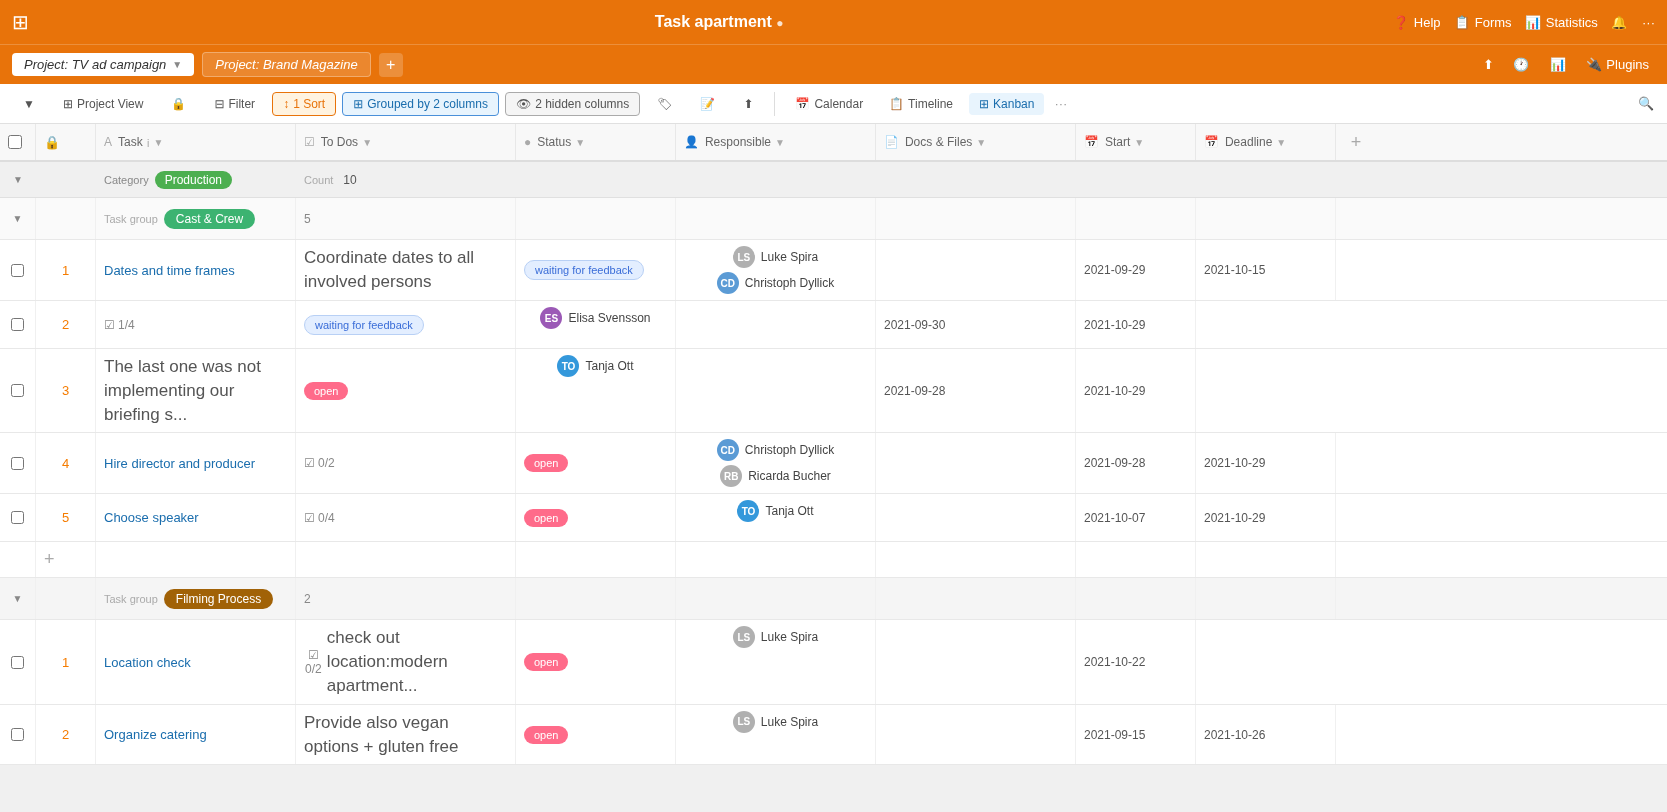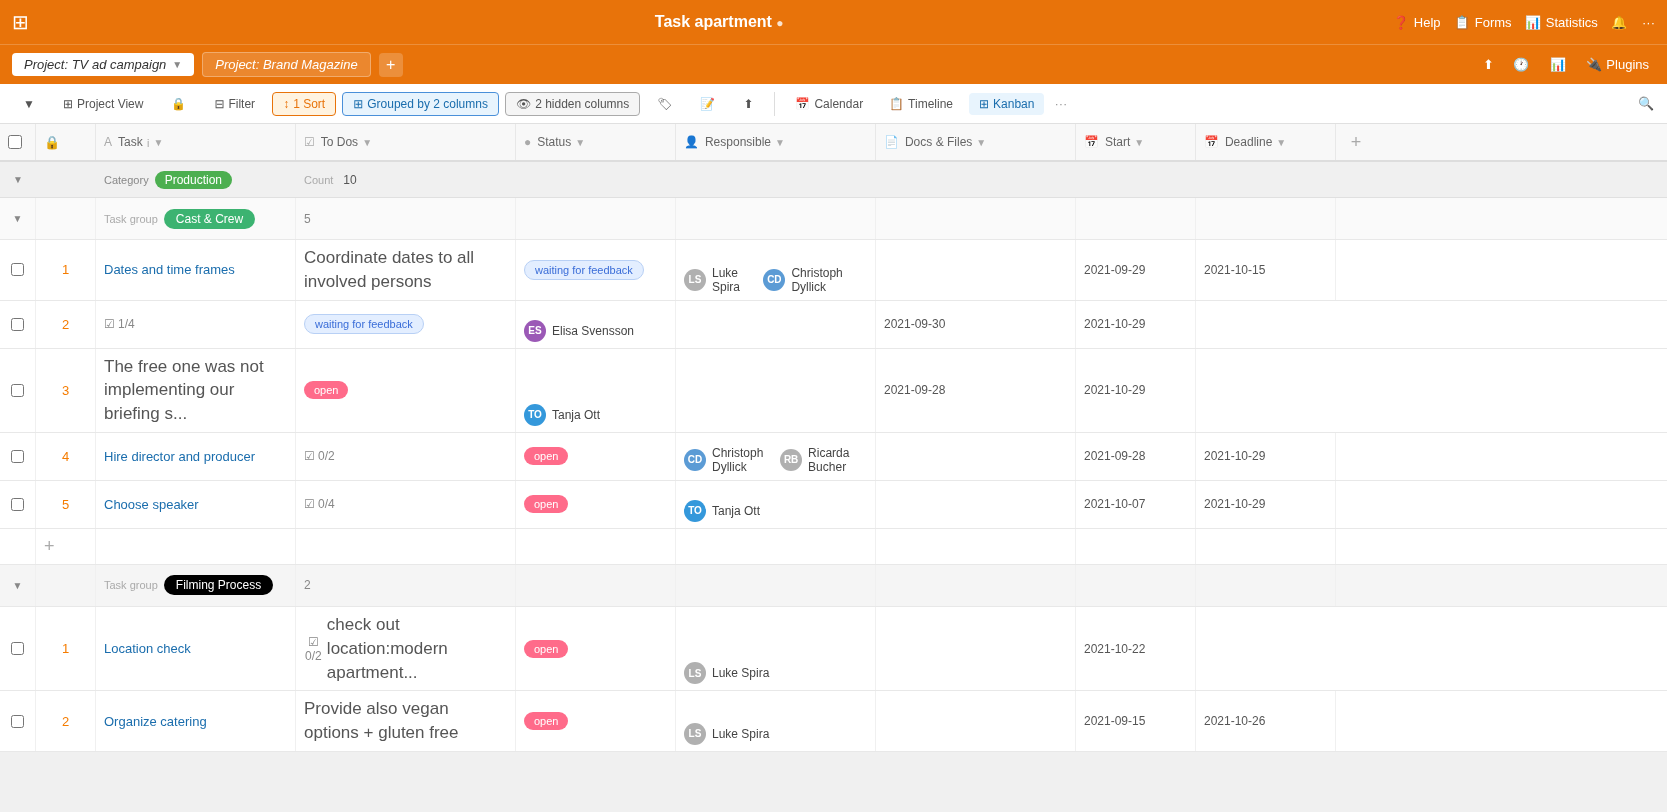--- a/index.html
+++ b/index.html
@@ -122,21 +122,21 @@
       height: 42px;
     }
     .group-badge {
       padding: 3px 12px;
       border-radius: 12px;
       font-size: 12px;
       font-weight: 500;
       color: white;
     }
     .badge-green { background: #3cb371; }
-    .badge-blue { background: #000000; }
+    .badge-blue { background: #a16207; }
     .group-count { color: #888; font-size: 12px; }
     .group-label { color: #aaa; font-size: 11px; }
 
     
     .data-row {
       display: grid;
       grid-template-columns: 36px 60px 200px 220px 160px 200px 200px 120px 140px 40px;
       border-bottom: 1px solid #e8e8e8;
       align-items: center;
       min-height: 48px;
@@ -156,21 +156,21 @@
     .todo-check { color: #888; font-size: 12px; text-align: center; }
     .status-badge {
       padding: 3px 10px;
       border-radius: 12px;
       font-size: 11px;
       font-weight: 500;
       white-space: nowrap;
     }
     .status-waiting { background: #e3eeff; color: #3a6dd8; border: 1px solid #b8d0f5; }
     .status-open { background: #ff6b8a; color: white; }
-    .user-cell { flex-direction: row; align-items: flex-end; gap: 4px; }
+    .user-cell { flex-direction: column; align-items: center; gap: 4px; }
     .user-chip { display: flex; align-items: center; gap: 6px; font-size: 12px; color: #444; }
     .avatar {
       width: 22px; height: 22px; border-radius: 50%;
       display: flex; align-items: center; justify-content: center;
       font-size: 10px; font-weight: 600; color: white;
       flex-shrink: 0;
     }
     .av-gray { background: #b0b0b0; }
     .av-teal { background: #5b9bd5; }
     .av-purple { background: #9b59b6; }
@@ -427,21 +427,21 @@
   </div>
 
   <div class="data-row">
     <div class="dc" style="justify-content:center;">
         <input type="checkbox" style="">
       </div>
     <div class="dc row-num">
         <span>3</span>
       </div>
     <div class="dc">
-        <span class="todo-text">The free one was not implementing our briefing s...</span>
+        <span class="todo-text">The last one was not implementing our briefing s...</span>
       </div>
     <div class="dc">
         <span class="status-badge status-open">open</span>
       </div>
     <div class="dc user-cell">
       <div class="user-chip">
         <div class="avatar av-blue">TO</div>
         <span>Tanja Ott</span>
       </div>
     </div>

